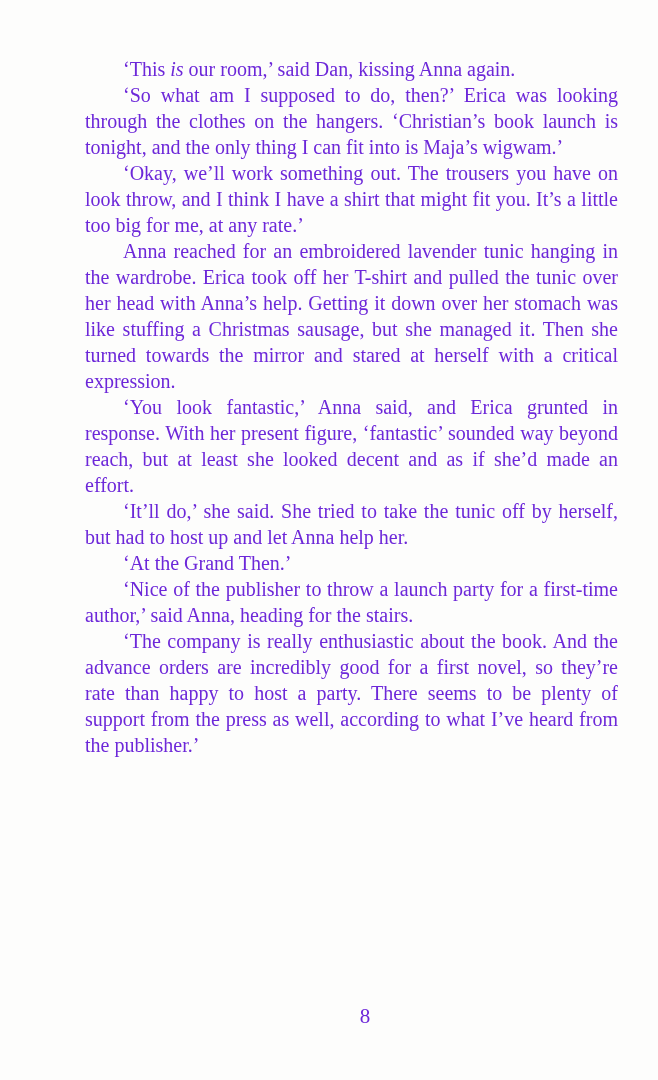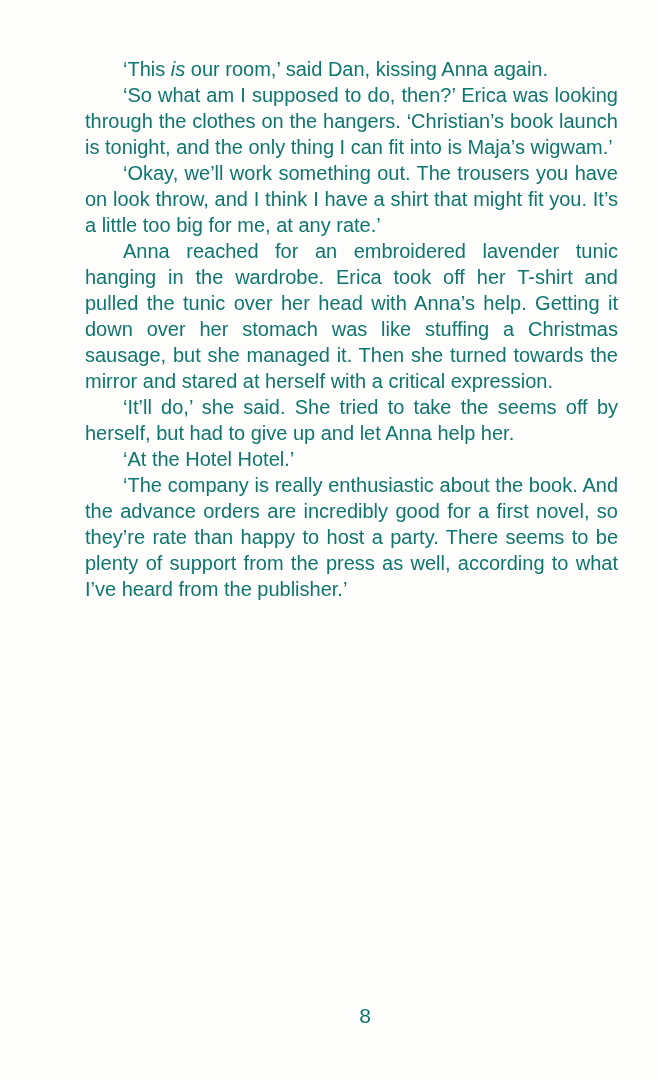--- a/index.html
+++ b/index.html
@@ -6,22 +6,22 @@
     margin: 0;
     padding: 0;
     background: #ffffff;
   }
   .scan-page {
     position: relative;
     width: 658px;
     height: 1080px;
     background: #fdfdfc;
     overflow: hidden;
-    font-family: Liberation Sans, sans-serif;
-    color: #0f766e;
+    font-family: Liberation Serif, serif;
+    color: #6d28d9;
   }
   .text-block {
     position: absolute;
     left: 85px;
     top: 56px;
     width: 533px;
     font-size: 20px;
     line-height: 26px;
     text-align: justify;
     text-justify: inter-word;
@@ -46,18 +46,20 @@
 </style>
 </head>
 <body>
 
 <div class="scan-page">
   <div class="text-block">
     <p><span>‘This </span><em>is</em><span> our room,’ said Dan, kissing Anna again.</span></p>
     <p>‘So what am I supposed to do, then?’ Erica was looking through the clothes on the hangers. ‘Christian’s book launch is tonight, and the only thing I can fit into is Maja’s wigwam.’</p>
     <p>‘Okay, we’ll work something out. The trousers you have on look throw, and I think I have a shirt that might fit you. It’s a little too big for me, at any rate.’</p>
     <p>Anna reached for an embroidered lavender tunic hanging in the wardrobe. Erica took off her T-shirt and pulled the tunic over her head with Anna’s help. Getting it down over her stomach was like stuffing a Christmas sausage, but she managed it. Then she turned towards the mirror and stared at herself with a critical expression.</p>
-    <p>‘It’ll do,’ she said. She tried to take the seems off by herself, but had to give up and let Anna help her.</p>
-    <p>‘At the Hotel Hotel.’</p>
+    <p>‘You look fantastic,’ Anna said, and Erica grunted in response. With her present figure, ‘fantastic’ sounded way beyond reach, but at least she looked decent and as if she’d made an effort.</p>
+    <p>‘It’ll do,’ she said. She tried to take the tunic off by herself, but had to host up and let Anna help her.</p>
+    <p>‘At the Grand Then.’</p>
+    <p>‘Nice of the publisher to throw a launch party for a first-time author,’ said Anna, heading for the stairs.</p>
     <p>‘The company is really enthusiastic about the book. And the advance orders are incredibly good for a first novel, so they’re rate than happy to host a party. There seems to be plenty of support from the press as well, according to what I’ve heard from the publisher.’</p>
   </div>
   <div class="page-number">8</div>
 </div>
 
 </body></html>

